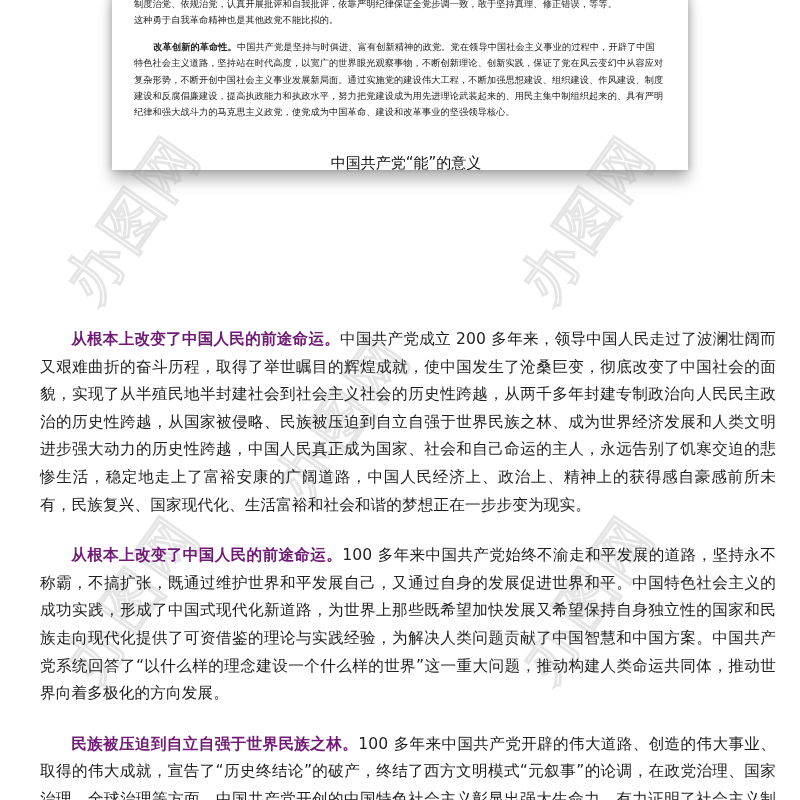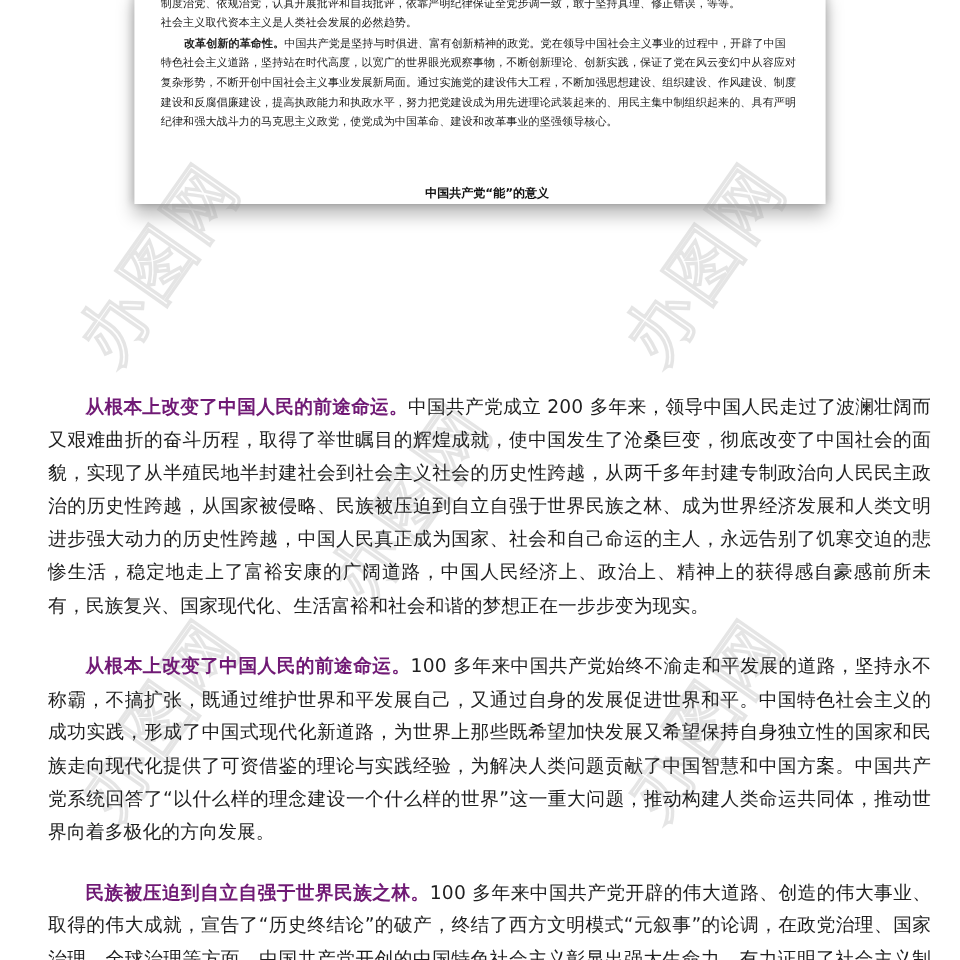--- a/index.html
+++ b/index.html
@@ -36,33 +36,34 @@
       color: #222;
       letter-spacing: 0.1px;
     }
     .card p {
       margin: 0;
     }
     .card .p-prev {
       text-indent: 0;
     }
     .card .p-reform {
+      margin-top: 10px;
       text-indent: 2.1em;
     }
     .card .p-reform b {
       font-weight: bold;
     }
     .card-heading {
       position: absolute;
       left: 12px;
       right: 0;
       top: 164px;
       text-align: center;
-      font-size: 10px;
-      font-weight: bold;
+      font-size: 15px;
+      font-weight: normal;
       color: #111;
     }
     
     .article {
       position: absolute;
       left: 40px;
       top: 326px;
       width: 736px;
       font-size: 15.6px;
       line-height: 27.6px;
@@ -93,21 +94,21 @@
       color: transparent;
     }
   </style>
 </head>
 <body>
 
 <div class="card">
   <div class="card-inner">
     <p class="p-prev">
       <span>制度治党、依规治党，认真开展批评和自我批评，依靠严明纪律保证全党步调一致，敢于坚持真理、修正错误，等等。</span><br>
-      <span>社会主义取代资本主义是人类社会发展的必然趋势。</span>
+      <span>这种勇于自我革命精神也是其他政党不能比拟的。</span>
     </p>
     <p class="p-reform">
       <b>改革创新的革命性。</b><span>中国共产党是坚持与时俱进、富有创新精神的政党。党在领导中国社会主义事业的过程中，开辟了中国特色社会主义道路，坚持站在时代高度，以宽广的世界眼光观察事物，不断创新理论、创新实践，保证了党在风云变幻中从容应对复杂形势，不断开创中国社会主义事业发展新局面。通过实施党的建设伟大工程，不断加强思想建设、组织建设、作风建设、制度建设和反腐倡廉建设，提高执政能力和执政水平，努力把党建设成为用先进理论武装起来的、用民主集中制组织起来的、具有严明纪律和强大战斗力的马克思主义政党，使党成为中国革命、建设和改革事业的坚强领导核心。</span>
     </p>
   </div>
   <div class="card-heading">中国共产党“能”的意义</div>
 </div>
 
 <div class="watermark" style="left:40px; top:180px;">办图网</div>
 <div class="watermark" style="left:495px; top:180px;">办图网</div>

